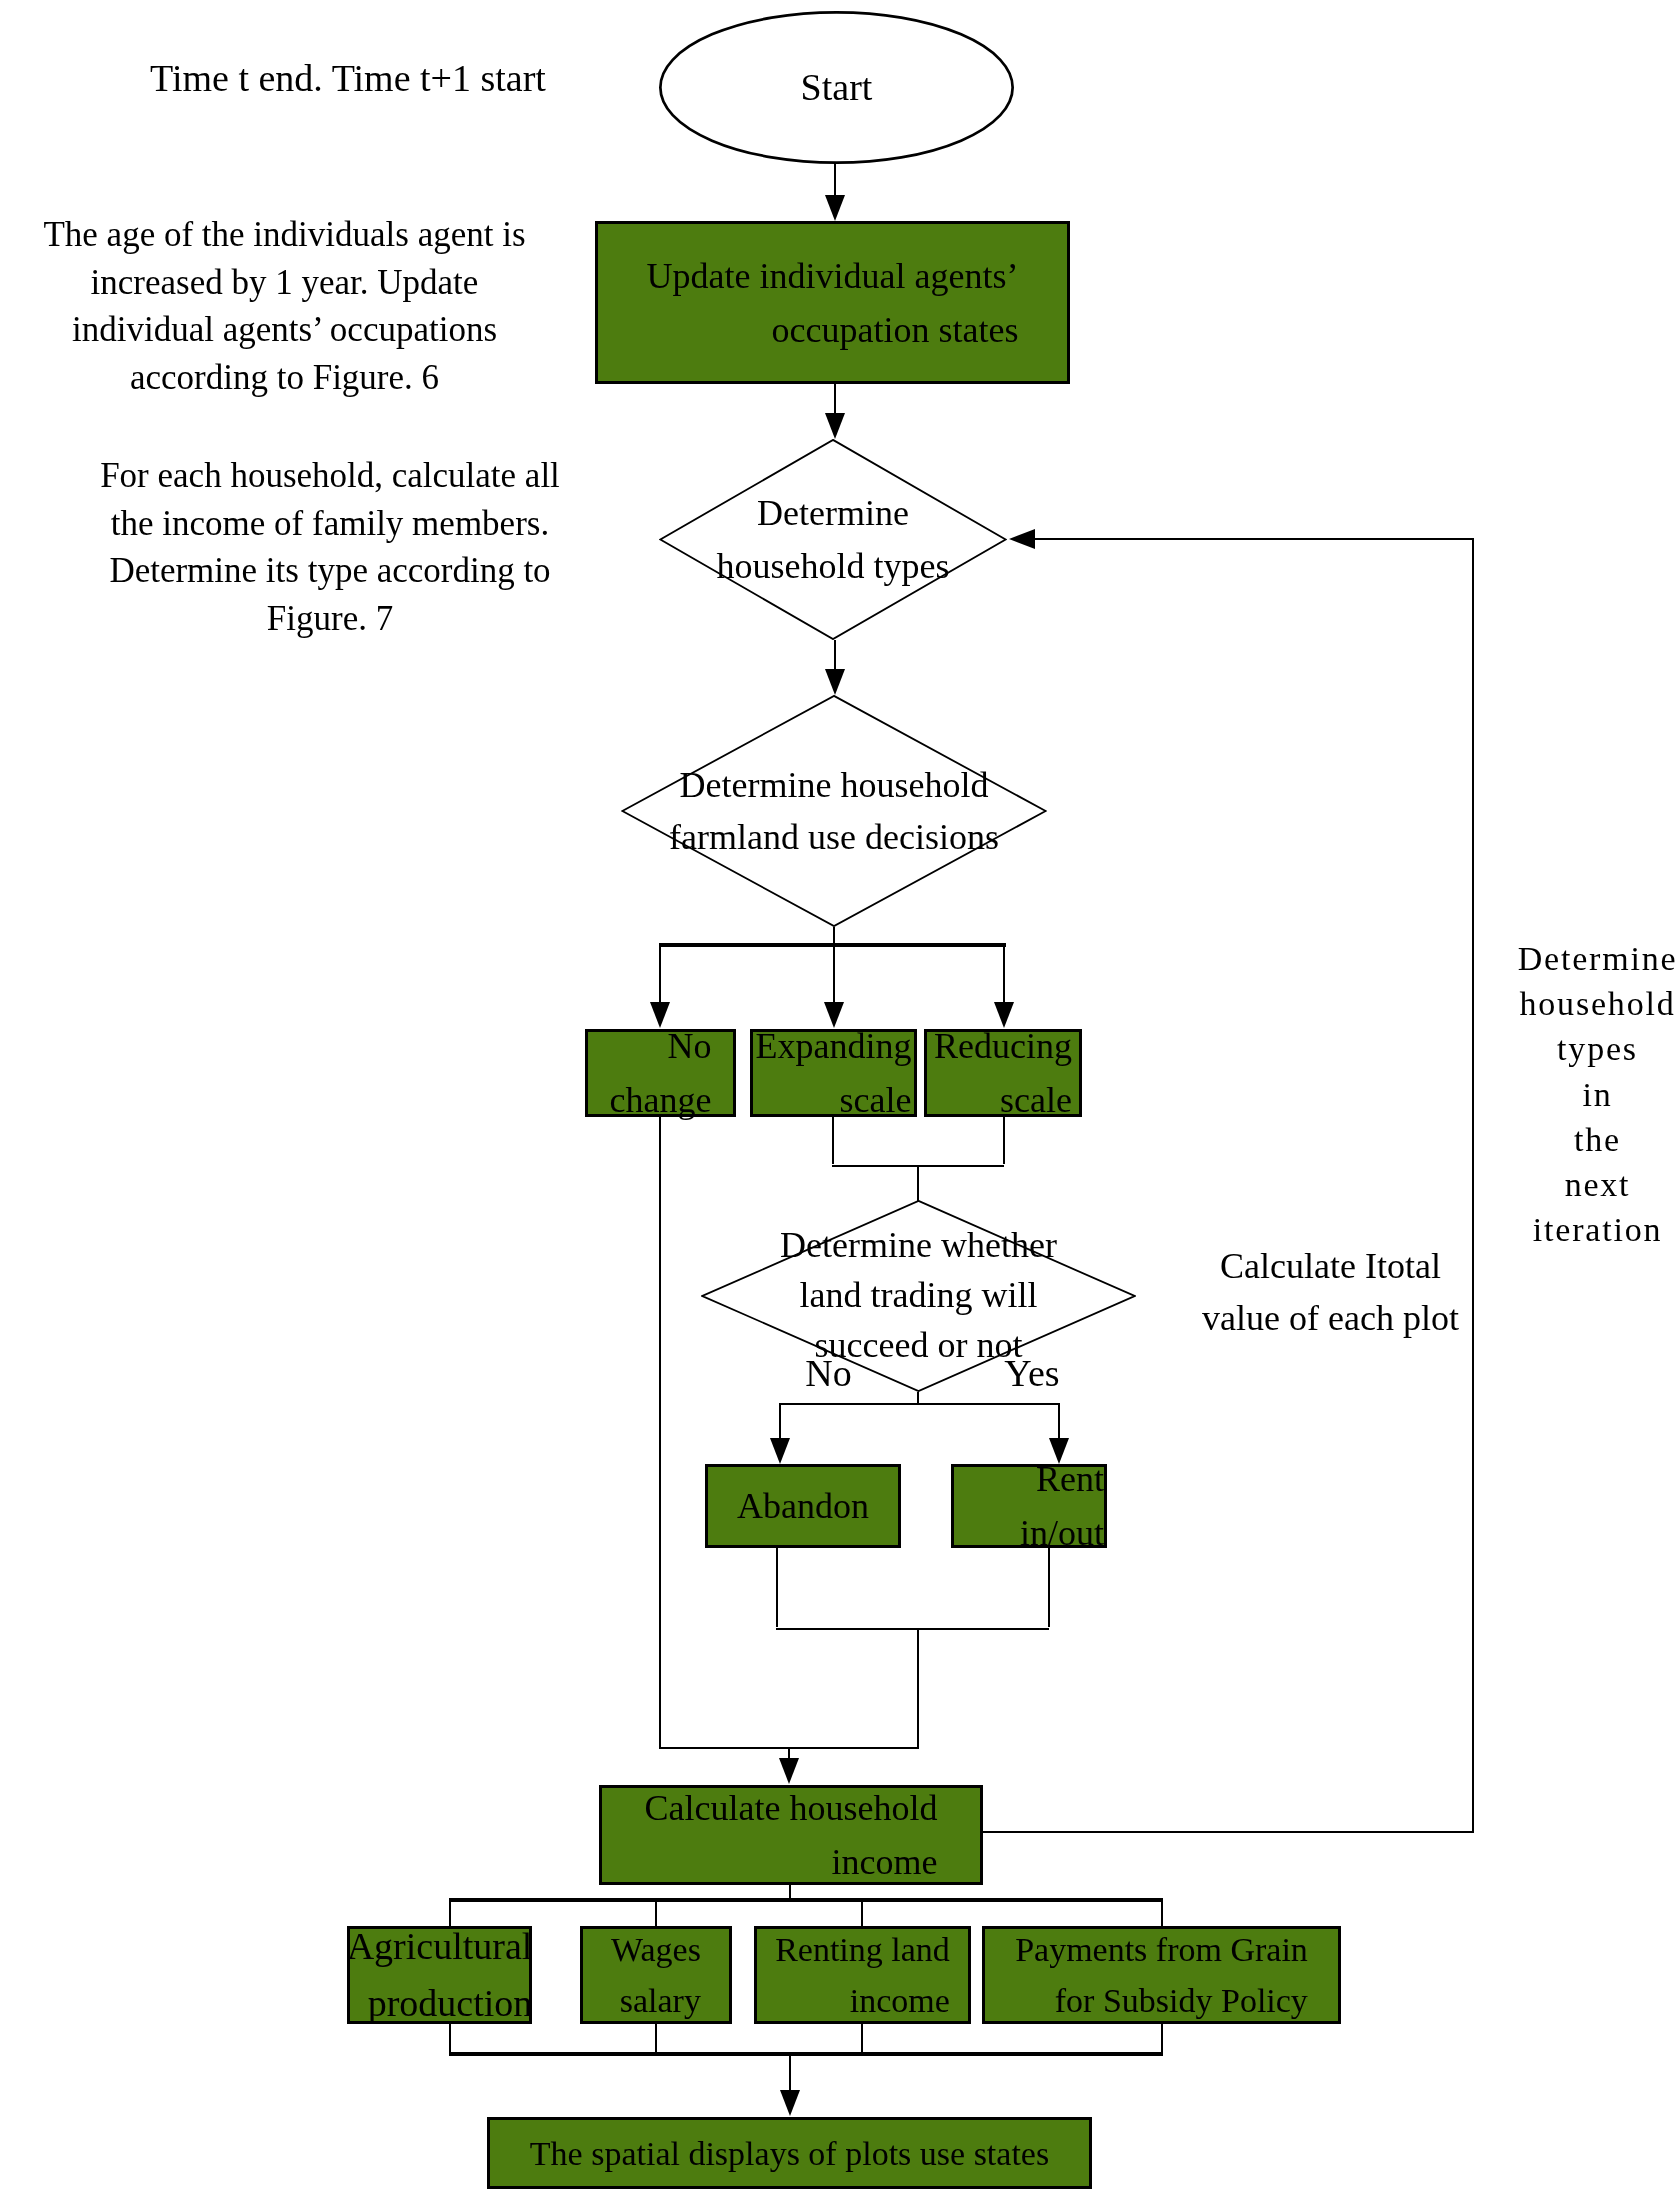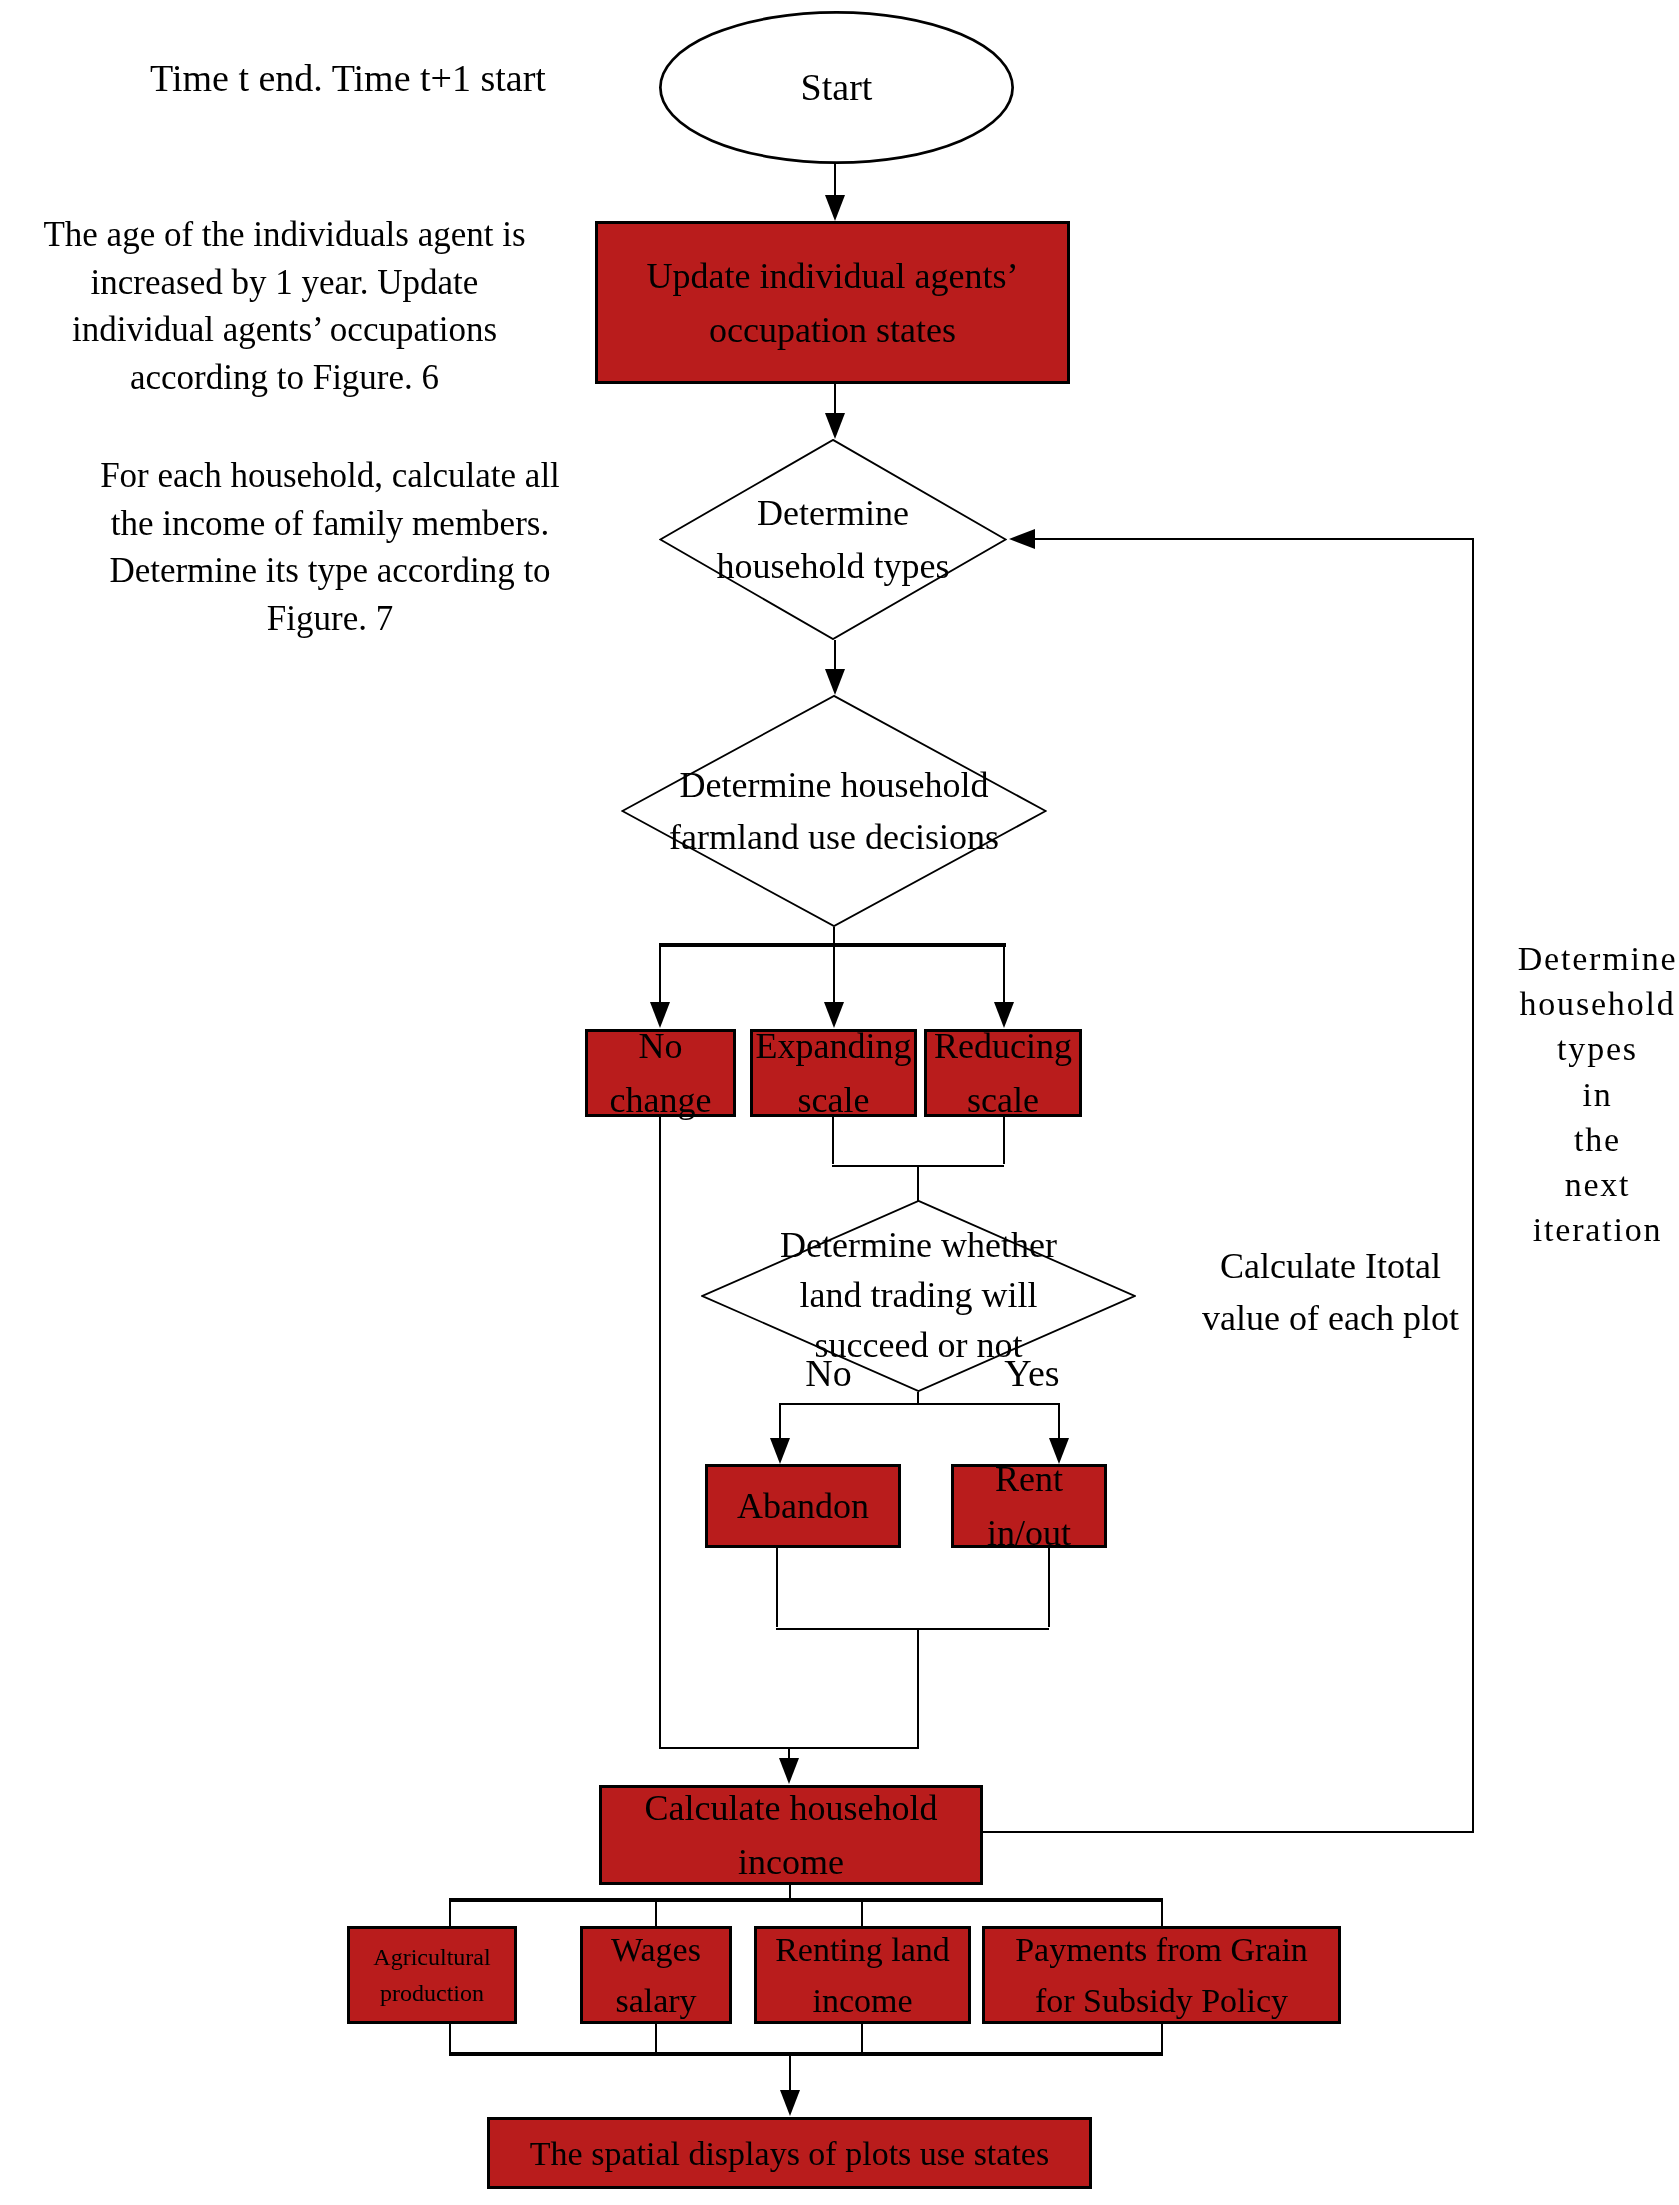--- a/index.html
+++ b/index.html
@@ -18,24 +18,24 @@
     white-space:pre-line;
     line-height:1.36;
   }
   .box{
     position:absolute;
     border:3.2px solid #000;
     box-sizing:border-box;
     display:flex;
     align-items:center;
     justify-content:center;
-    text-align:center;
+    text-align:right;
     white-space:pre-line;
     line-height:1.5;
-    background:#b91c1c;
+    background:#4d7c0f;
   }
   .shape{position:absolute;}
   .shape svg{position:absolute;left:0;top:0;width:100%;height:100%;}
   .shape .lbl{
     position:absolute;inset:0;
     display:flex;align-items:center;justify-content:center;
     text-align:center;white-space:pre-line;line-height:1.45;
   }
   .vl,.hl{position:absolute;background:#000;}
   .ah-down{
@@ -177,21 +177,21 @@
 next
 iteration</div>
 
   <div class="vl" style="left:776px;top:1884px;width:1.8px;height:15.4px;"></div>
   <div class="hl" style="left:436px;top:1898px;width:714px;height:3.6px;"></div>
   <div class="vl" style="left:436px;top:1901px;width:1.8px;height:25px;"></div>
   <div class="vl" style="left:642px;top:1901px;width:1.8px;height:25px;"></div>
   <div class="vl" style="left:848px;top:1901px;width:1.8px;height:25px;"></div>
   <div class="vl" style="left:1148px;top:1901px;width:1.8px;height:25px;"></div>
 
-  <div class="box" style="left:334px;top:1926px;width:170px;height:98px;font-size:24px;">Agricultural
+  <div class="box" style="left:334px;top:1926px;width:185px;height:98px;font-size:38px;">Agricultural
 production</div>
   <div class="box" style="left:567px;top:1926px;width:152px;height:98px;font-size:34px;">Wages
 salary</div>
   <div class="box" style="left:741px;top:1926px;width:217px;height:98px;font-size:34px;">Renting land
 income</div>
   <div class="box" style="left:969px;top:1926px;width:359px;height:98px;font-size:34px;">Payments from Grain
 for Subsidy Policy</div>
 
   <div class="vl" style="left:436px;top:2024px;width:1.8px;height:30px;"></div>
   <div class="vl" style="left:642px;top:2024px;width:1.8px;height:30px;"></div>

